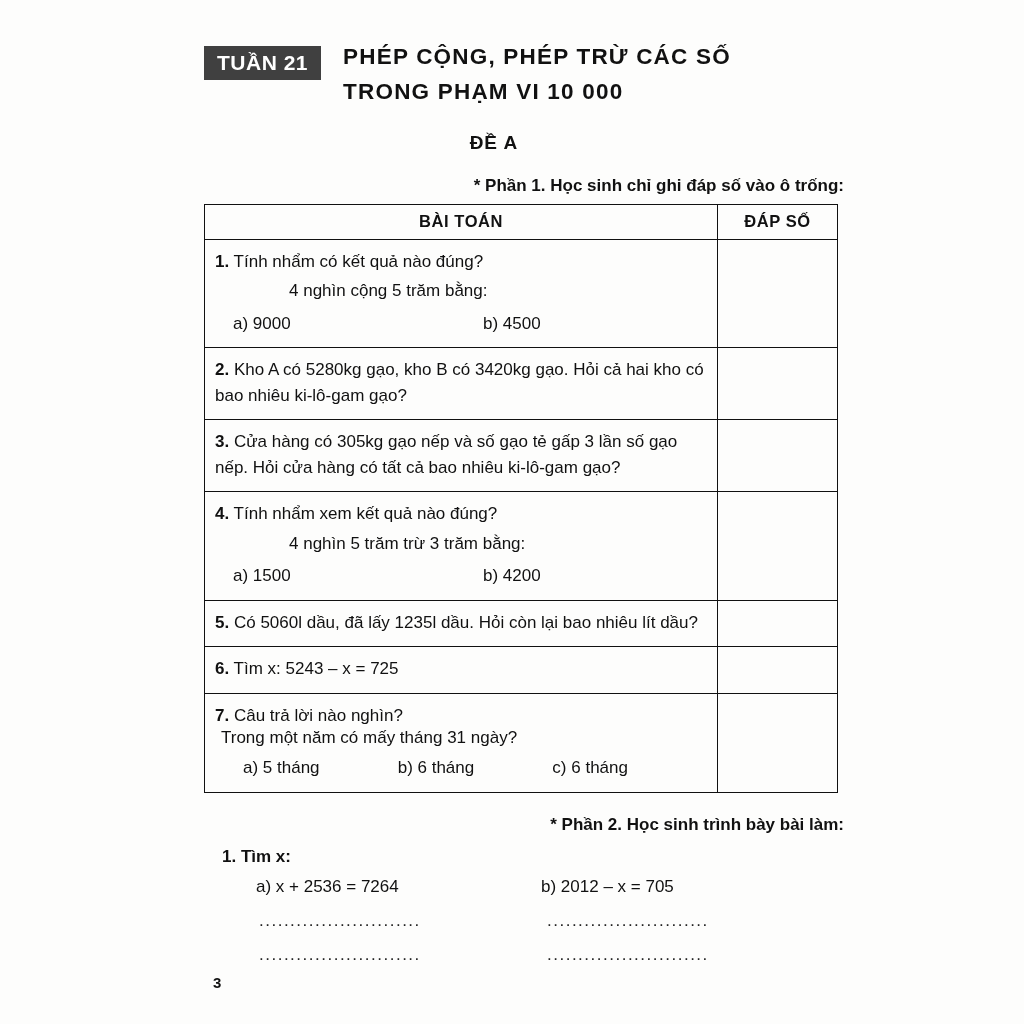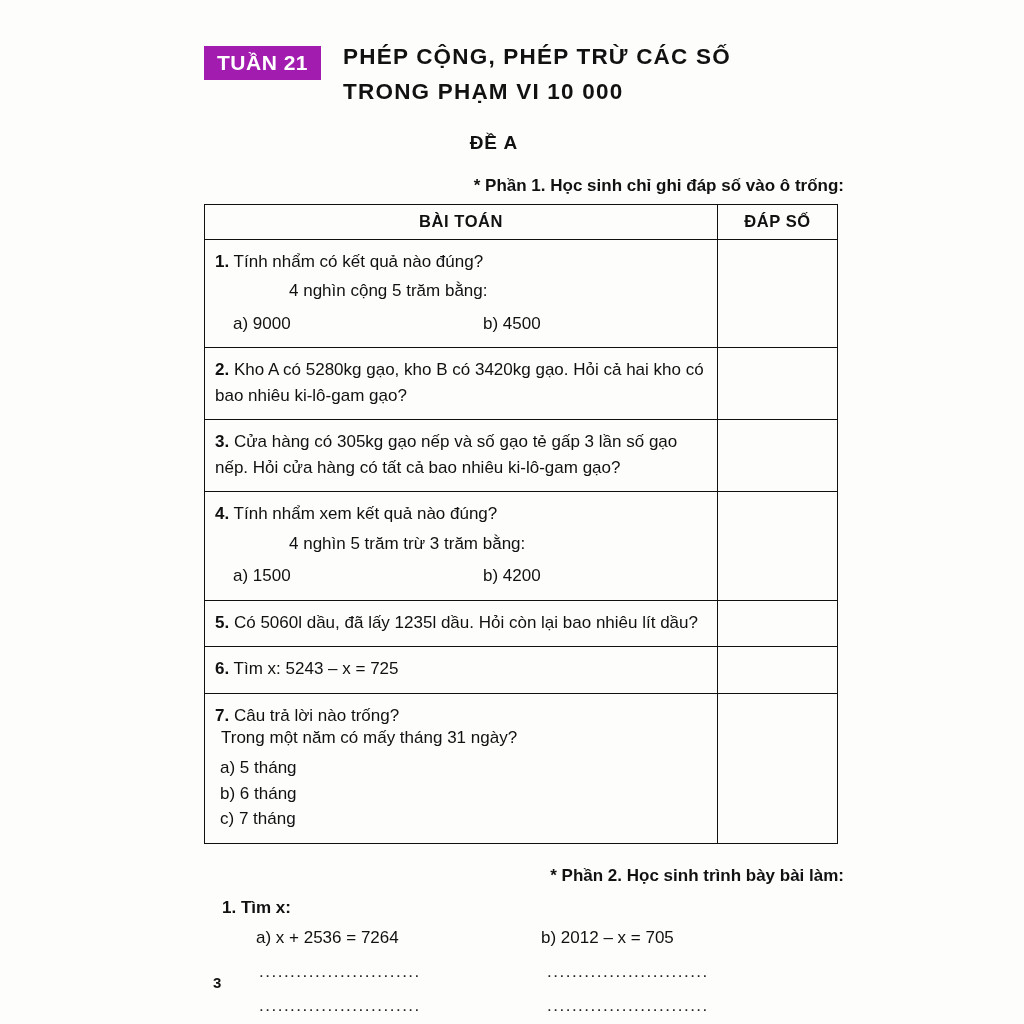--- a/index.html
+++ b/index.html
@@ -29,21 +29,21 @@
     width: 640px;
   }
 
   
   .header-row {
     display: flex;
     align-items: flex-start;
     gap: 22px;
   }
   .week-badge {
-    background: #a21caf;
+    background: #404040;
     color: #ffffff;
     font-weight: bold;
     font-size: 21px;
     letter-spacing: 0.5px;
     padding: 6px 13px 7px 13px;
     line-height: 1;
     white-space: nowrap;
     margin-top: 6px;
   }
   .title-block {
@@ -107,22 +107,21 @@
     margin-top: 7px;
     display: flex;
     line-height: 1.5;
   }
   .opts .opt-a { margin-left: 18px; width: 250px; }
   .opts .opt-b { width: 200px; }
   .opts3 {
     margin-top: 7px;
     display: flex;
     line-height: 1.5;
-    margin-left: 5px;
-    flex-direction: column;
+    margin-left: 28px;
   }
   .opts3 .o { width: 170px; }
   .q-body { padding-left: 6px; }
 
   
   .part2-item {
     font-size: 17px;
     margin-left: 18px;
     margin-top: 12px;
     font-weight: bold;
@@ -235,26 +234,26 @@
           <td>
             <div class="q-line"><span class="qnum">6.</span>
               <span>Tìm x: 5243 – x = 725</span></div>
           </td>
           <td class="col-answer"></td>
         </tr>
 
         <tr>
           <td>
             <div class="q-line"><span class="qnum">7.</span>
-              <span>Câu trả lời nào trống?</span></div>
+              <span>Câu trả lời nào nghìn?</span></div>
             <div class="q-body" style="">Trong một năm có mấy tháng 31 ngày?</div>
             <div class="opts3">
               <span class="o">a) 5 tháng</span>
               <span class="o">b) 6 tháng</span>
-              <span class="o">c) 7 tháng</span>
+              <span class="o">c) 6 tháng</span>
             </div>
           </td>
           <td class="col-answer"></td>
         </tr>
       </tbody>
     </table>
 
     <div class="section-label">* Phần 2. Học sinh trình bày bài làm:</div>
 
     <div class="part2-item">

